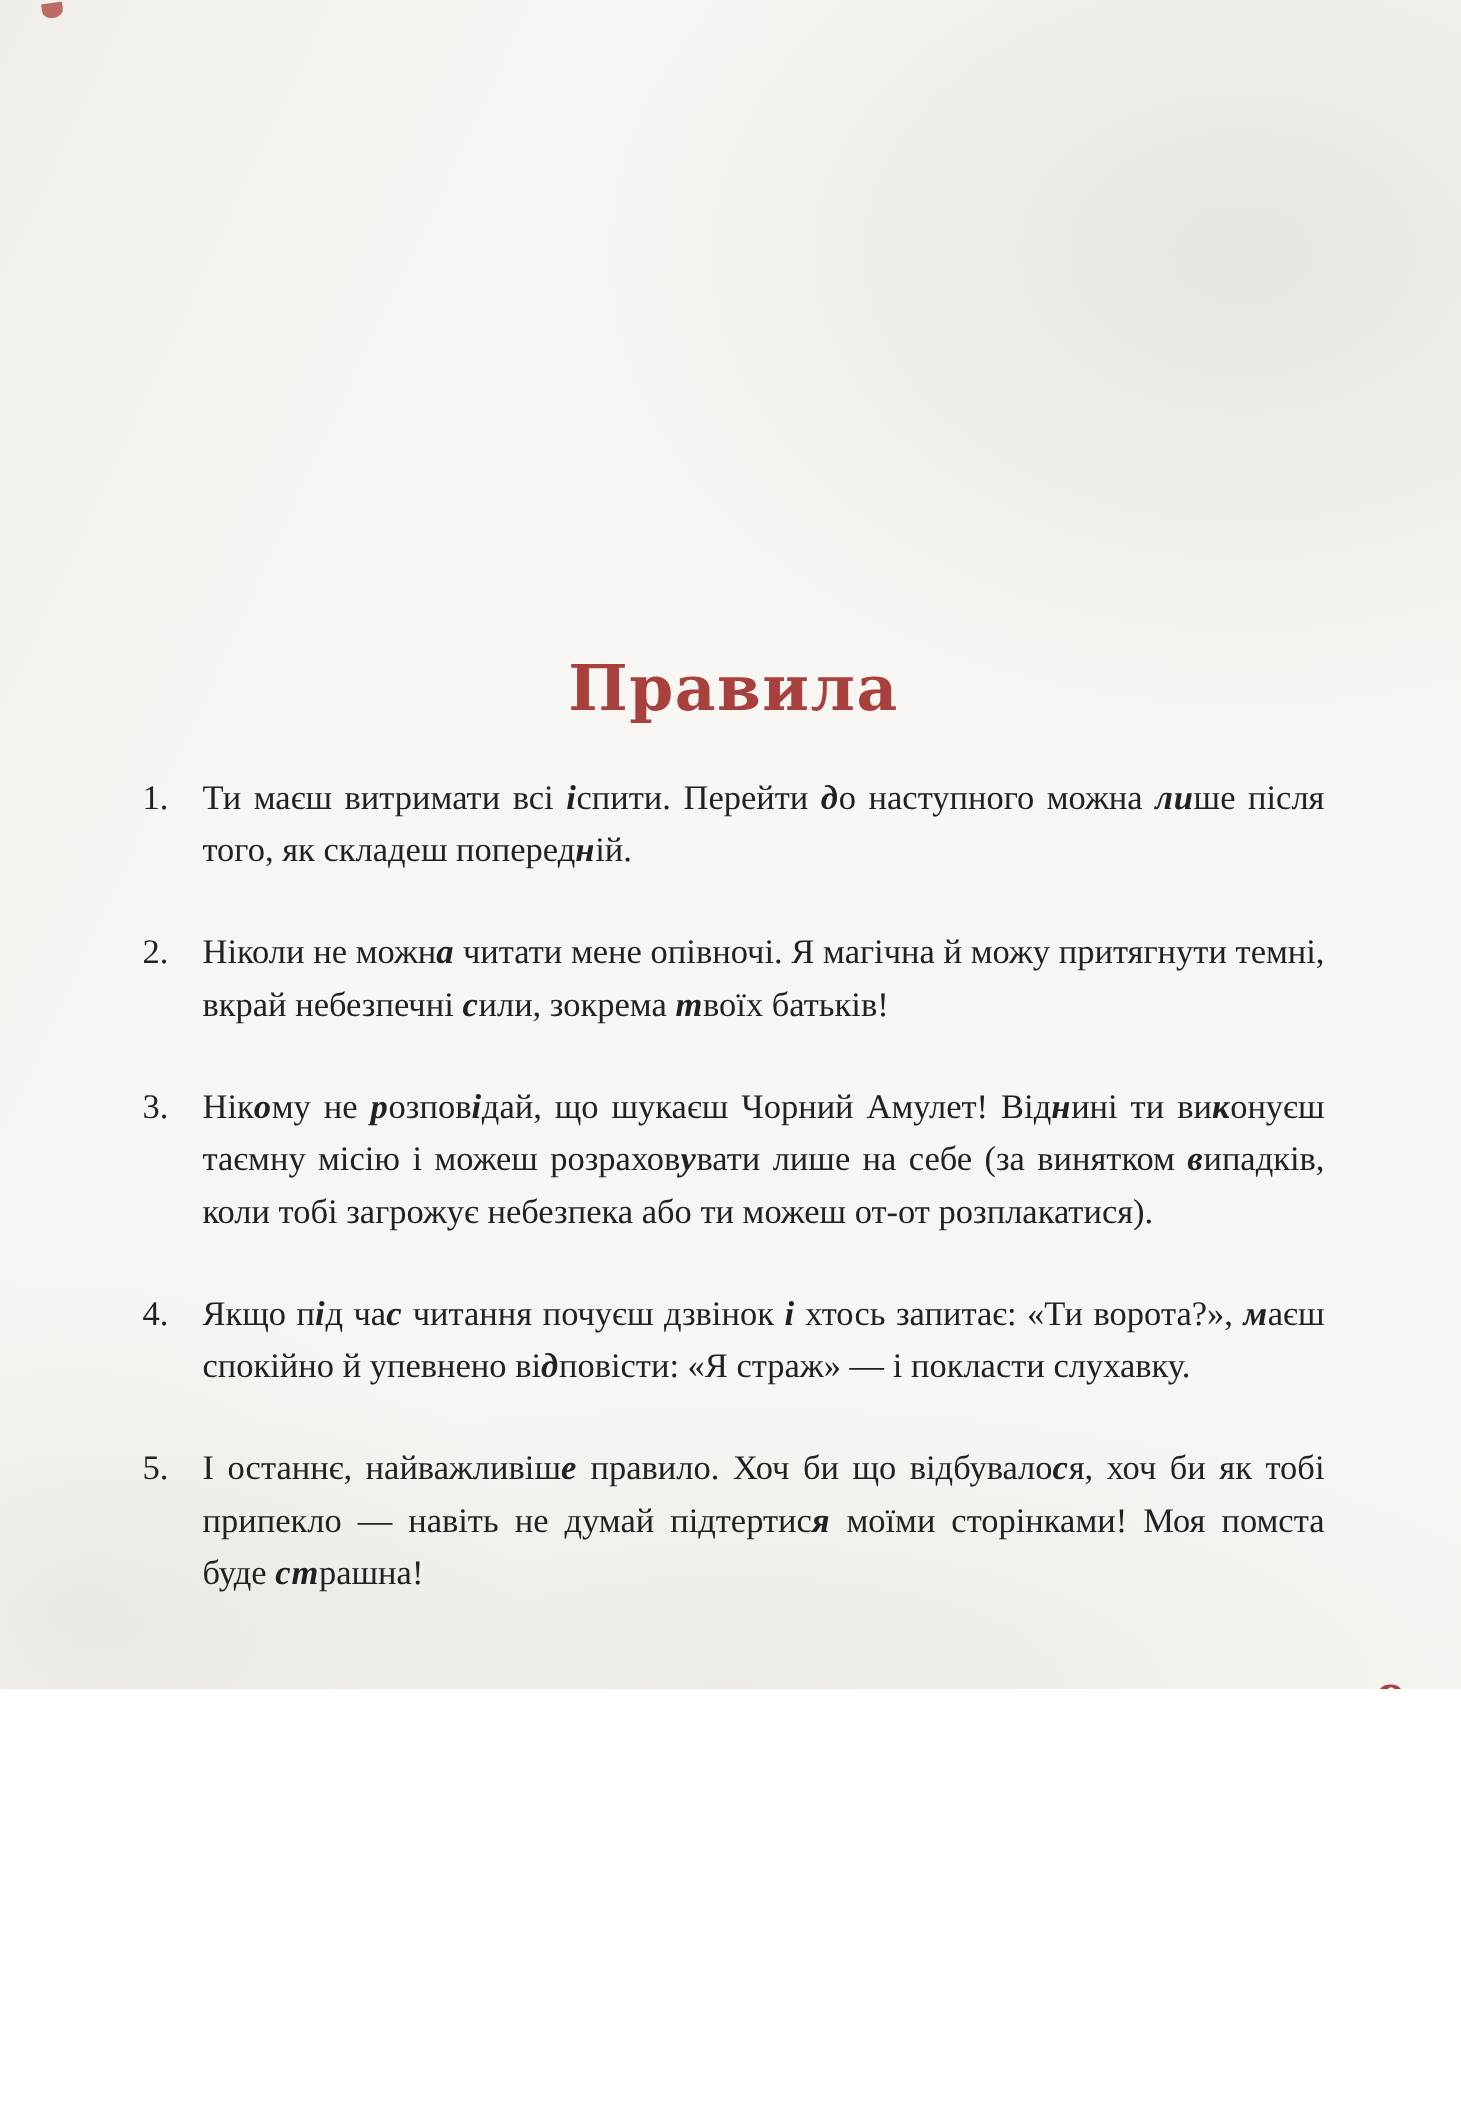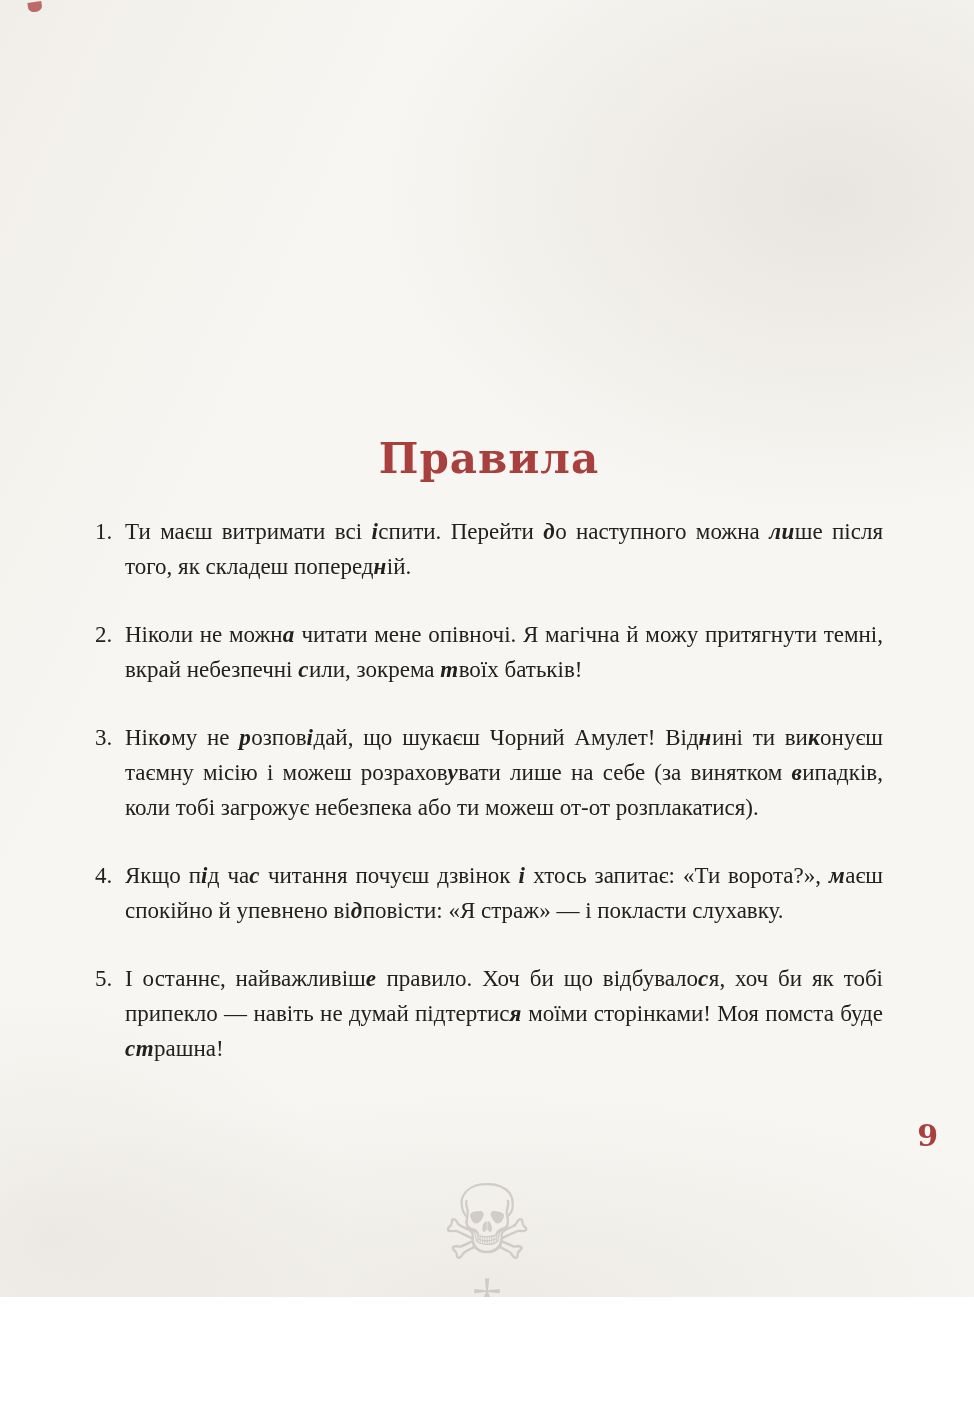--- a/index.html
+++ b/index.html
@@ -5,21 +5,21 @@
   html, body {
     margin: 0;
     padding: 0;
     width: 974px;
     height: 1417px;
     font-family: "Liberation Serif", "DejaVu Serif", serif;
   }
   .sheet {
     position: relative;
     width: 974px;
-    height: 1297px;
+    height: 1126px;
     overflow: hidden;
     background:
       radial-gradient(ellipse 700px 500px at 85% 15%, rgba(176,170,162,0.22), transparent 65%),
       radial-gradient(ellipse 500px 400px at 5% 95%, rgba(176,170,162,0.14), transparent 60%),
       radial-gradient(ellipse 900px 300px at 50% 100%, rgba(170,164,156,0.14), transparent 70%),
       linear-gradient(115deg, rgba(196,190,182,0.14) 0%, rgba(196,190,182,0.0) 28%),
       #f8f6f2;
   }
   .ink-speck {
     position: absolute;
@@ -56,20 +56,21 @@
     font-size: 23px;
     line-height: 35px;
   }
   .rule-num {
     flex: none;
     width: 30px;
   }
   .rule-text {
     flex: 1;
     text-align: justify;
+    margin-left: 10px;
   }
   .rule-text b i { letter-spacing: .5px; }
   .page-number {
     position: absolute;
     right: 36px;
     top: 1118px;
     color: #a8403e;
     font-family: "DejaVu Serif", serif;
     font-weight: bold;
     font-size: 30px;

